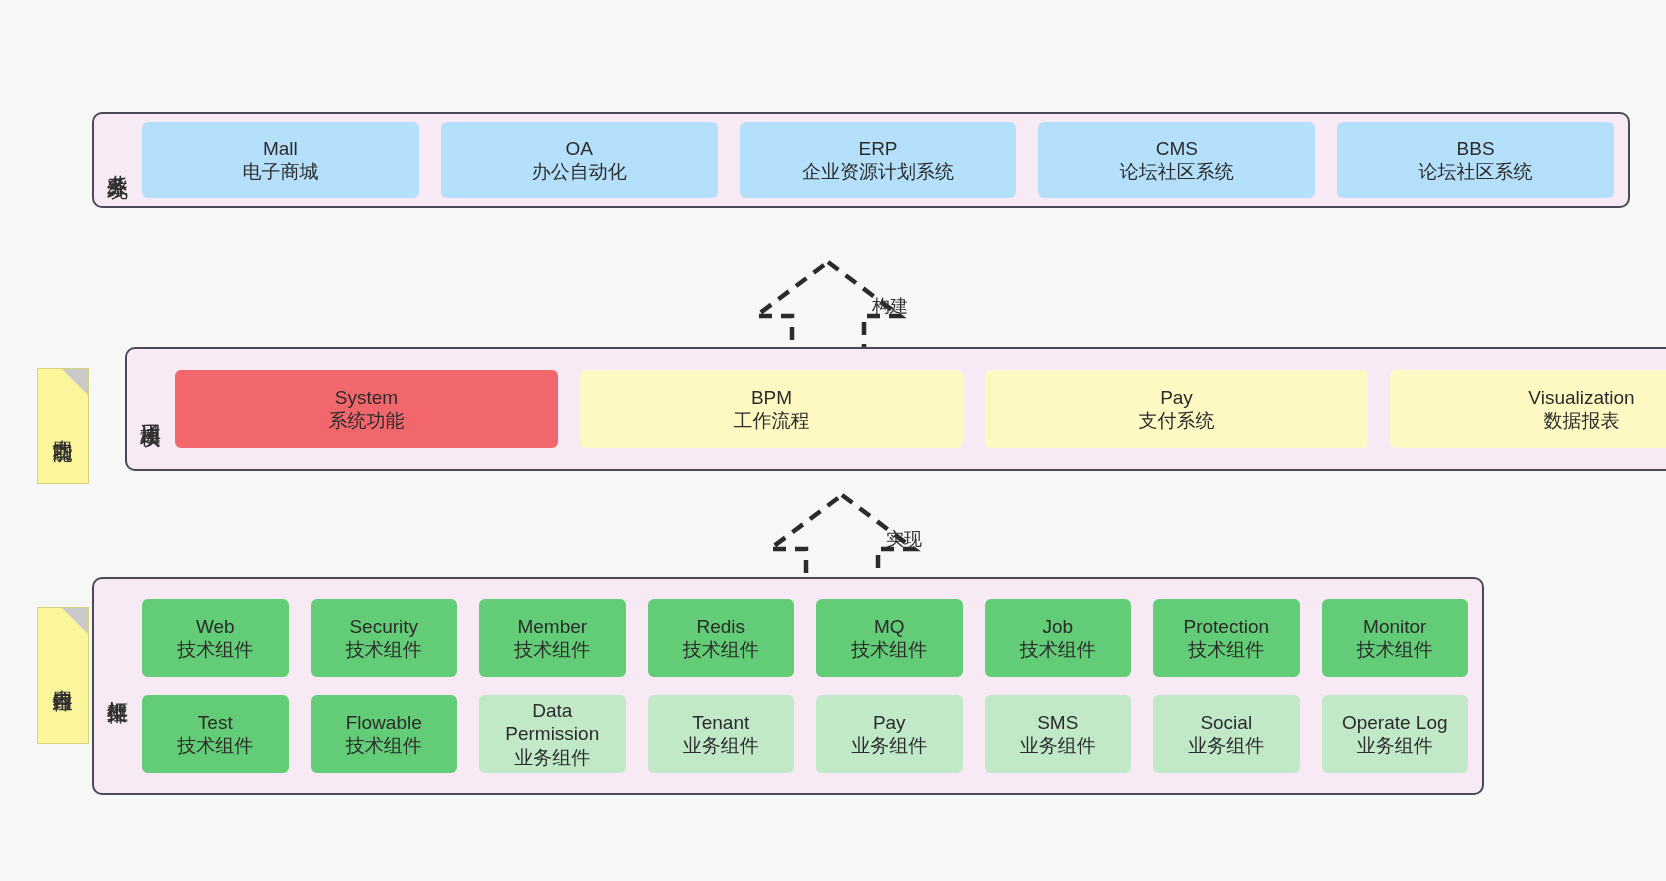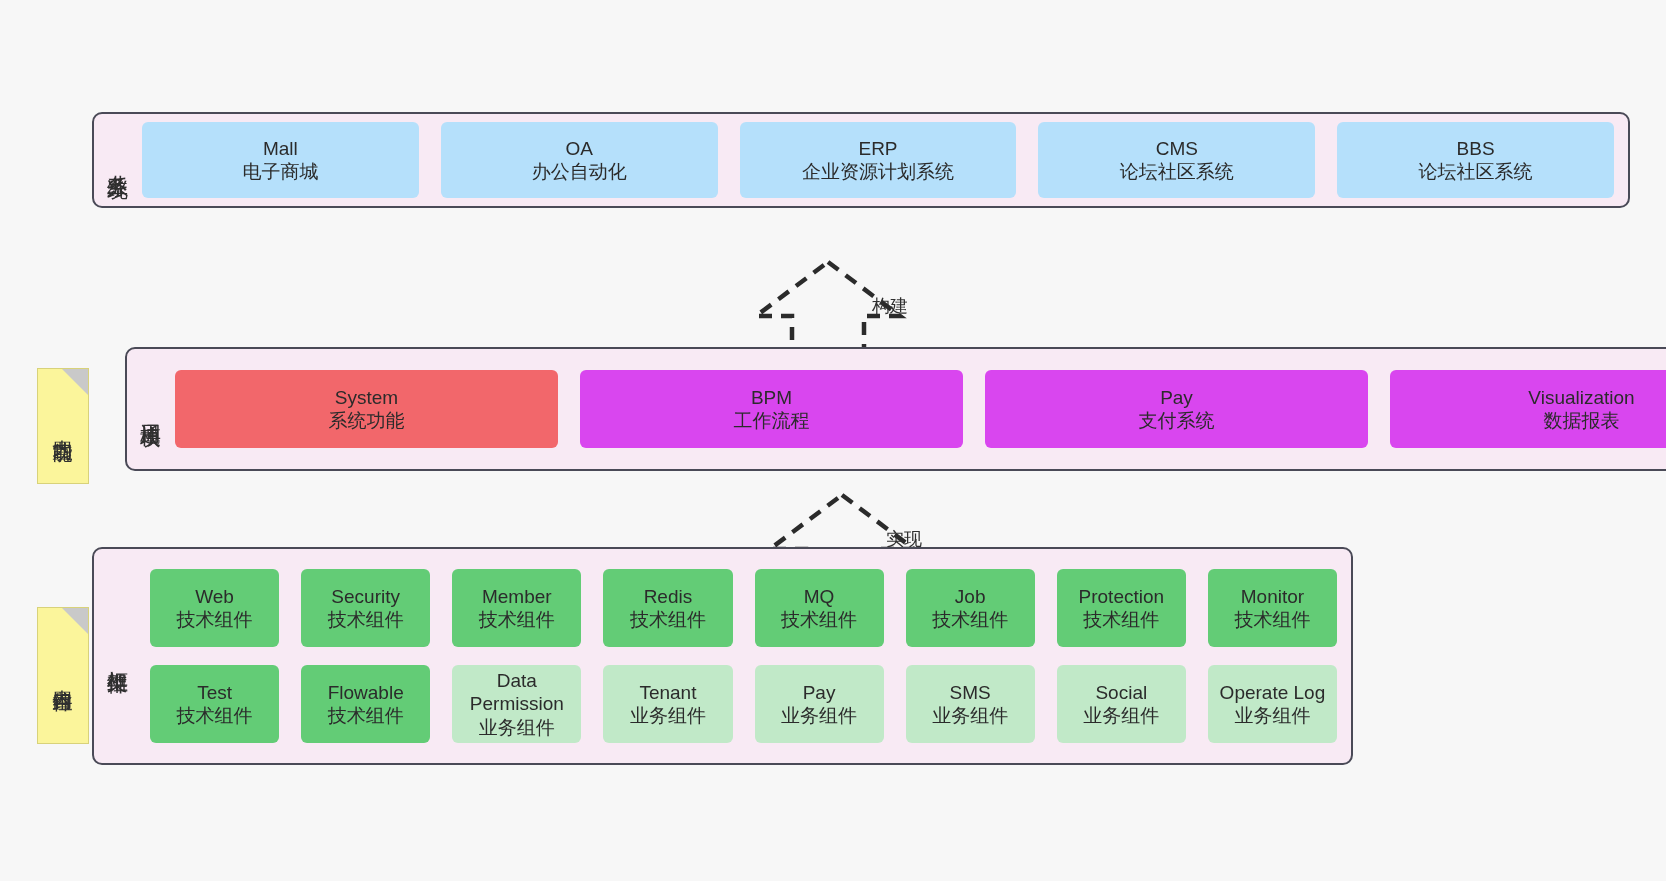--- a/index.html
+++ b/index.html
@@ -75,23 +75,23 @@
   .cell .en { display: block; }
   .cell .cn { display: block; }
 
   
   #layer-business { left: 92px; top: 112px; width: 1538px; height: 96px; }
   #layer-business .cell { height: 76px; background: #b5e0fb; }
 
   #layer-common { left: 92px; top: 347px; width: 1664px; height: 124px; margin-left: 33px; }
   #layer-common .cell { height: 78px; }
   #layer-common .cell.strong { background: #f2676b; }
-  #layer-common .cell.soft   { background: #d946ef; }
-
-  #layer-framework { left: 92px; top: 547px; width: 1261px; height: 218px; gap: 8px; }
+  #layer-common .cell.soft   { background: #fef9c3; }
+
+  #layer-framework { left: 92px; top: 577px; width: 1392px; height: 218px; }
   #layer-framework .cell { height: 78px; }
   #layer-framework .cell.tech { background: #63cc76; }
   #layer-framework .cell.biz  { background: #c1e9c8; }
 
   
   .note {
     position: absolute;
     box-sizing: border-box;
     background: #fbf59b;
     border: 1px solid #d8d27a;

